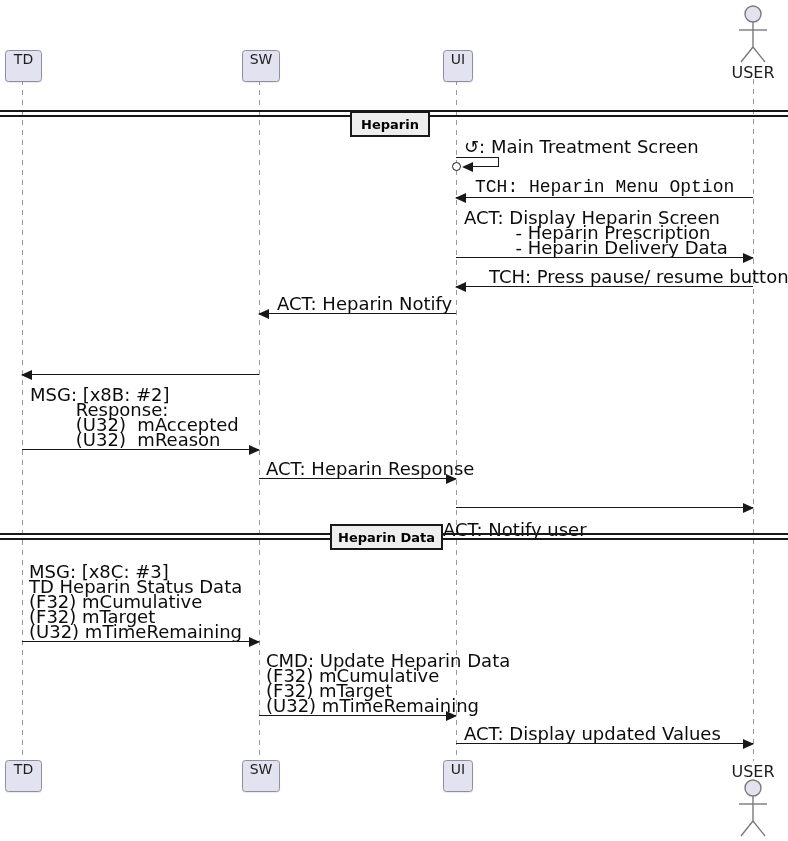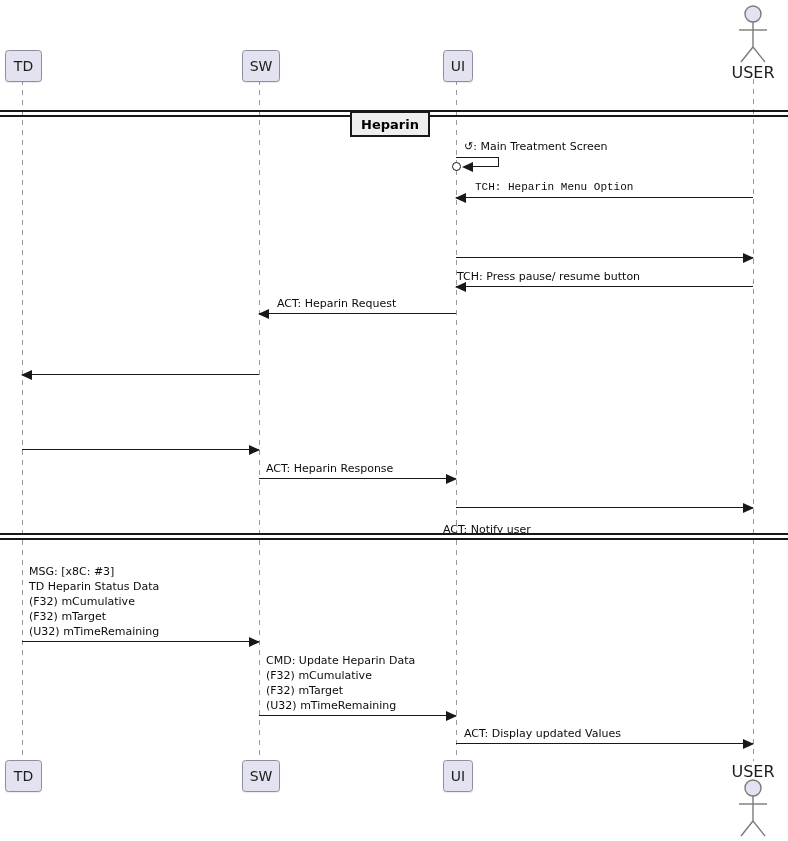--- a/index.html
+++ b/index.html
@@ -20,33 +20,33 @@
   }
   .lifeline{
     position:absolute;width:1px;
     background:repeating-linear-gradient(to bottom,var(--lifeline) 0 5px,transparent 5px 10px);
   }
   .pbox{
     position:absolute;height:30px;
     background:var(--participant-fill);
     border:1px solid var(--participant-border);
     border-radius:3.5px;
-    display:flex;align-items:center;justify-content:center;
+    display:flex;align-items:flex-start;justify-content:center;
     font-size:14px;color:#1c1c1c;
     box-shadow:0 1px 1px rgba(0,0,0,0.08);
   }
   .divline{position:absolute;left:0;width:788px;height:2px;background:var(--divider-border);}
   .divbox{
     position:absolute;height:22px;
     background:var(--divider-fill);
     border:2px solid var(--divider-border);
     display:flex;align-items:center;justify-content:center;
     font-size:13px;font-weight:bold;color:#000;
   }
-  .msg-text{position:absolute;font-size:11px;line-height:15px;color:#0c0c0c;}
+  .msg-text{position:absolute;font-size:18px;line-height:15px;color:#0c0c0c;}
   .msg-text .tline{white-space:pre;}
   .arrow{position:absolute;height:1.2px;background:var(--arrow);}
   .head{position:absolute;width:0;height:0;top:-4.4px;
         border-top:5px solid transparent;border-bottom:5px solid transparent;}
   .head.right{right:-1px;border-left:11px solid var(--arrow);}
   .head.left{left:-1px;border-right:11px solid var(--arrow);}
   .seg{position:absolute;background:var(--arrow);}
   .ocircle{position:absolute;width:7px;height:7px;border:1.2px solid var(--arrow);
            border-radius:50%;background:#fff;}
   .actor-label{position:absolute;width:60px;text-align:center;font-size:16px;color:#1c1c1c;}
@@ -99,62 +99,76 @@
     <span class="ocircle" style="left:452px;top:162px;"></span>
   </div>
 
   <div class="msg-text" style="left:475px;top:180px;font-family:Liberation Mono, monospace;">
     <div class="tline">TCH: Heparin Menu Option</div>
   </div>
   <div class="arrow" style="left:456px;top:197px;width:297px;">
     <span class="head left"></span>
   </div>
 
+  <div class="msg-text" style="left:464px;top:210px;">
+    <div class="tline">ACT: Display Heparin Screen</div>
+    <div class="tline">         - Heparin Prescription</div>
+    <div class="tline">         - Heparin Delivery Data</div>
+  </div>
   <div class="arrow" style="left:456px;top:257px;width:297px;">
     <span class="head right"></span>
   </div>
 
-  <div class="msg-text" style="left:457px;top:269px;">
+  <div class="msg-text" style="left:489px;top:269px;">
     <div class="tline">TCH: Press pause/ resume button</div>
   </div>
   <div class="arrow" style="left:456px;top:286px;width:297px;">
     <span class="head left"></span>
   </div>
 
   <div class="msg-text" style="left:277px;top:296px;">
-    <div class="tline">ACT: Heparin Request</div>
+    <div class="tline">ACT: Heparin Notify</div>
   </div>
   <div class="arrow" style="left:259px;top:313px;width:197px;">
     <span class="head left"></span>
   </div>
 
   <div class="arrow" style="left:22px;top:374px;width:237px;">
     <span class="head left"></span>
   </div>
 
+  <div class="msg-text" style="left:30px;top:387px;">
+    <div class="tline">MSG: [x8B: #2]</div>
+    <div class="tline">        Response:</div>
+    <div class="tline">        (U32)  mAccepted</div>
+    <div class="tline">        (U32)  mReason</div>
+  </div>
   <div class="arrow" style="left:22px;top:449px;width:237px;">
     <span class="head right"></span>
   </div>
 
   <div class="msg-text" style="left:266px;top:461px;">
     <div class="tline">ACT: Heparin Response</div>
   </div>
   <div class="arrow" style="left:259px;top:478px;width:197px;">
     <span class="head right"></span>
   </div>
 
   <div class="msg-text" style="left:443px;top:490px;margin-top:32px;">
     <div class="tline">ACT: Notify user</div>
   </div>
   <div class="arrow" style="left:456px;top:507px;width:297px;">
     <span class="head right"></span>
   </div>
 
   <div class="divline" style="top:533px;"></div>
   <div class="divline" style="top:538px;"></div>
+  <div class="divbox" style="left:330px;top:524px;width:109px;">
+    <span>Heparin Data</span>
+  </div>
 
   <div class="msg-text" style="left:29px;top:564px;">
     <div class="tline">MSG: [x8C: #3]</div>
     <div class="tline">TD Heparin Status Data</div>
     <div class="tline">(F32) mCumulative</div>
     <div class="tline">(F32) mTarget</div>
     <div class="tline">(U32) mTimeRemaining</div>
   </div>
   <div class="arrow" style="left:22px;top:641px;width:237px;">
     <span class="head right"></span>

